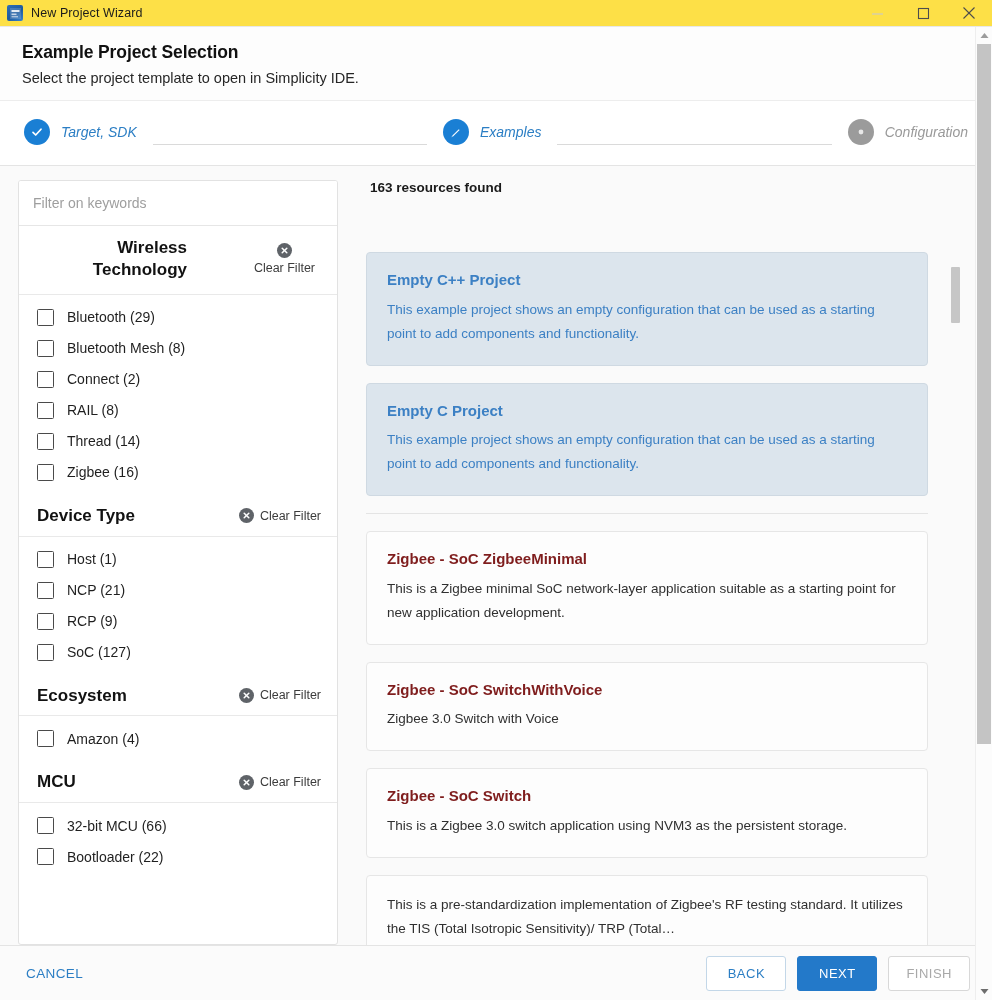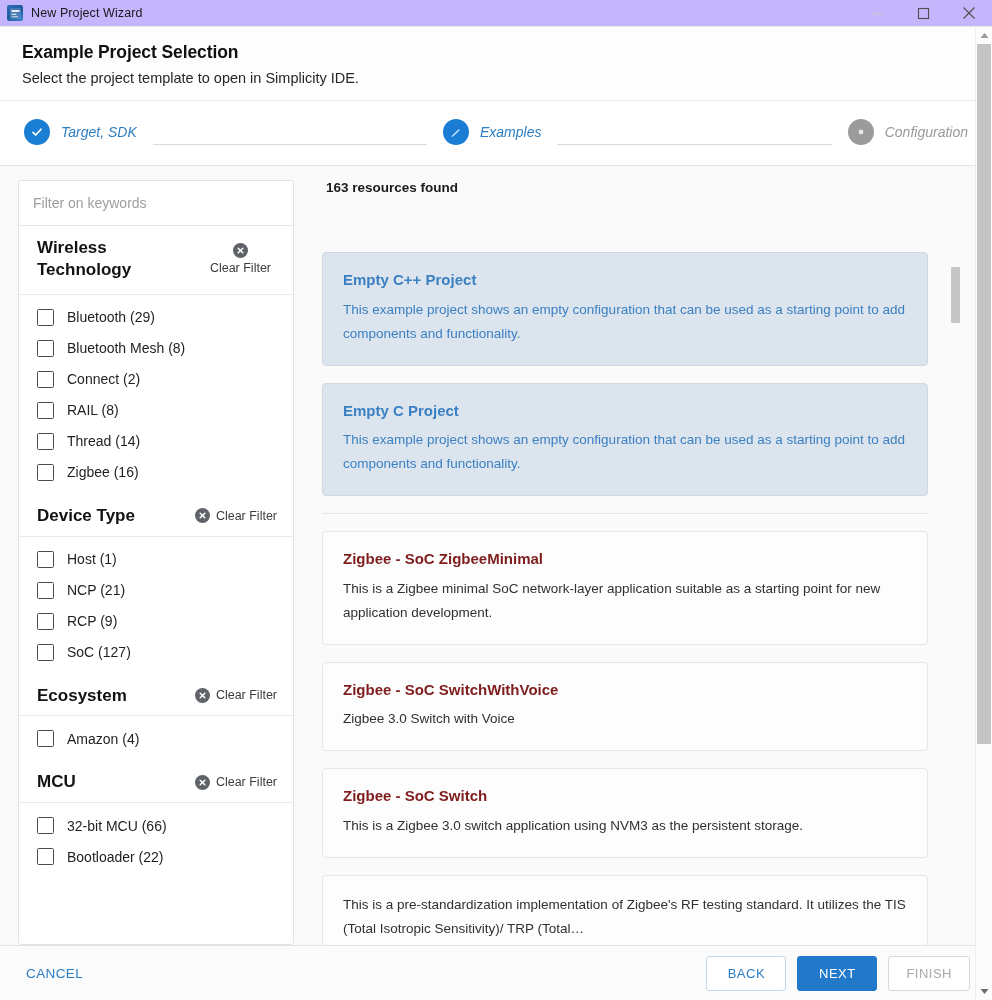--- a/index.html
+++ b/index.html
@@ -19,21 +19,21 @@
     height: 1000px;
     display: flex;
     flex-direction: column;
     background: #ffffff;
   }
 
   
   .titlebar {
     height: 27px;
     min-height: 27px;
-    background: #c4b5fd;
+    background: #fde047;
     border-bottom: 1px solid #e8e8e8;
     display: flex;
     align-items: center;
     padding-left: 7px;
     position: relative;
     z-index: 5;
   }
   .titlebar-icon {
     width: 16px;
     height: 16px;
@@ -134,21 +134,21 @@
     flex: 1 1 auto;
     display: flex;
     min-height: 0;
     background: #fafafa;
     padding: 14px 18px 0 18px;
     position: relative;
   }
 
   
   .sidebar {
-    width: 276px;
+    width: 320px;
     flex: none;
     display: flex;
     flex-direction: column;
     min-height: 0;
     position: relative;
   }
   .sidebar-scroll {
     flex: 1 1 auto;
     overflow: hidden;
     background: #ffffff;
@@ -180,20 +180,21 @@
     border-bottom: 1px solid #e9e9e9;
     min-height: 40px;
   }
   .facet-head.tall { padding-top: 11px; padding-bottom: 13px; }
   .facet-title {
     font-size: 17px;
     font-weight: bold;
     color: #121212;
     line-height: 1.28;
     max-width: 150px;
+    text-align: right;
   }
   .clear-filter {
     display: flex;
     align-items: center;
     gap: 6px;
     cursor: pointer;
     flex: none;
   }
   .clear-filter.stacked {
     flex-direction: column;

